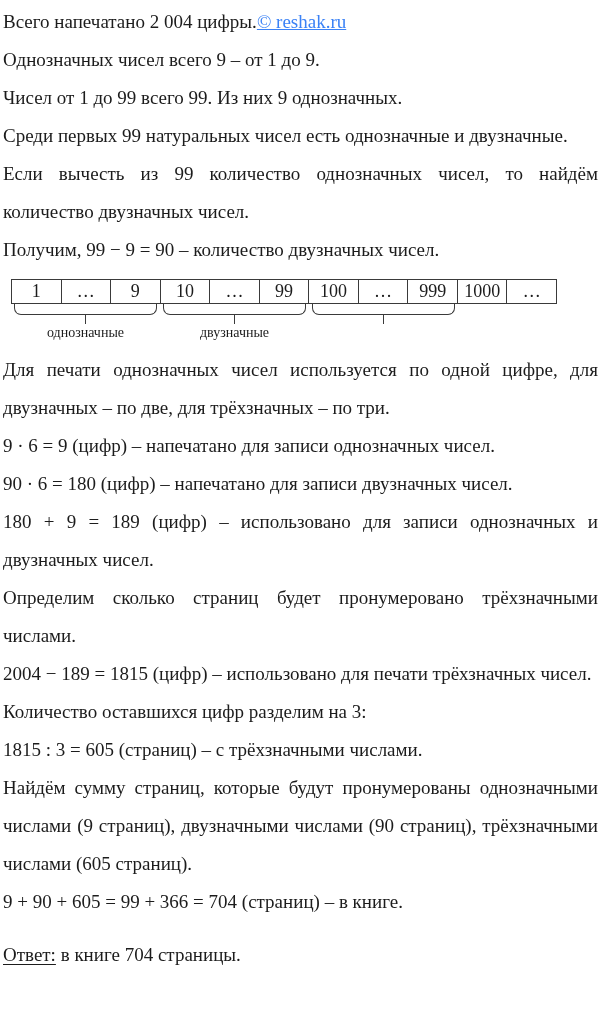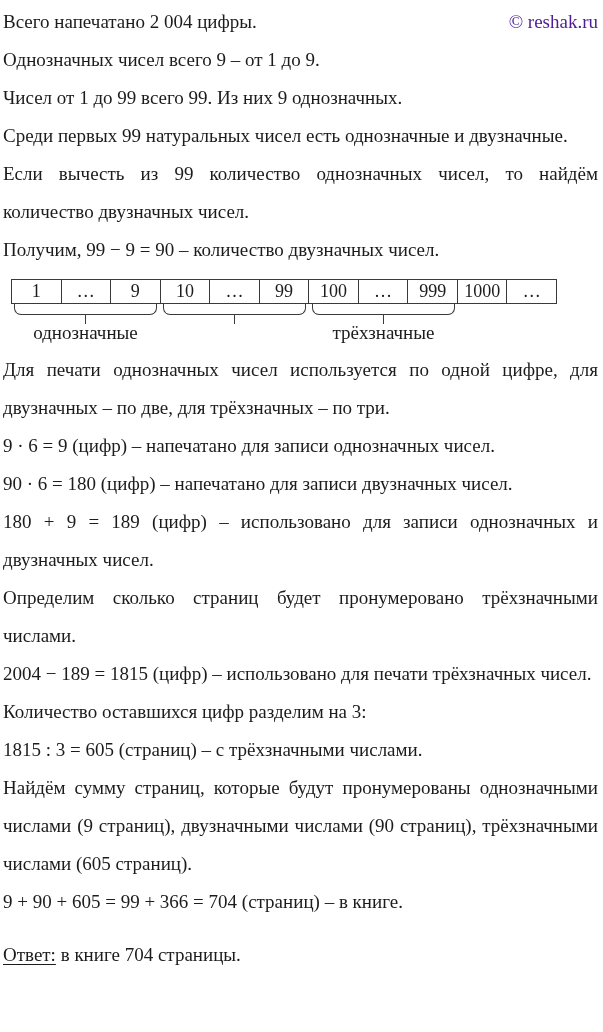--- a/index.html
+++ b/index.html
@@ -10,21 +10,21 @@
     color: #1c1c1c;
     padding: 3px 5px 0 3px;
   }
   .para {
     line-height: 38px;
     text-align: justify;
     text-justify: inter-word;
   }
   .firstline {
     display:flex;
-    justify-content:space-between;
+    justify-content:flex-start;
     align-items:baseline;
     line-height:38px;
   }
   .watermark {
     font-size:19px;
     white-space:nowrap;
   }
   
   .numtable-block { margin:10px 0 4px 8px; width:546px; }
   .cells {
@@ -57,34 +57,34 @@
     position:absolute;
     top:11px;
     left:50%;
     height:9px;
     border-left:1.8px solid #3a3a3a;
     transform:translateX(-1px);
   }
   .brace-label {
     margin-top:6px;
     text-align:center;
-    font-size:19px;
+    font-size:14px;
     line-height:24px;
     padding-bottom:2px;
   }
   
   .answer { margin-top:15px; line-height:38px; }
   .answer-label { text-decoration:underline; text-underline-offset:3px; }
 </style>
 </head>
 <body>
 
 <div class="firstline">
   <span class="para">Всего напечатано 2 004 цифры.</span>
-  <span class="watermark" style="color: #4c1d95;">© reshak.ru</span>
+  <span class="watermark" style="color: #3b82f6; text-decoration: underline;">© reshak.ru</span>
 </div>
 
 <p class="para">Однозначных чисел всего 9 – от 1 до 9.</p>
 <p class="para">Чисел от 1 до 99 всего 99. Из них 9 однозначных.</p>
 <p class="para">Среди первых 99 натуральных чисел есть однозначные и двузначные.</p>
 <p class="para">Если вычесть из 99 количество однозначных чисел, то найдём количество двузначных чисел.</p>
 <p class="para">Получим,  99 − 9 = 90 – количество двузначных чисел.</p>
 
 <div class="numtable-block">
   <div class="cells">
@@ -100,24 +100,24 @@
     <span class="cell">1000</span>
     <span class="cell">…</span>
   </div>
   <div class="braces">
     <div class="brace-group">
       <div class="brace"></div>
       <div class="brace-label">однозначные</div>
     </div>
     <div class="brace-group">
       <div class="brace"></div>
+      <div class="brace-label">двузначные</div>
     </div>
     <div class="brace-group">
       <div class="brace"></div>
-      <div class="brace-label">трёхзначные</div>
     </div>
   </div>
 </div>
 
 <p class="para">Для печати однозначных чисел используется по одной цифре, для двузначных – по две, для трёхзначных – по три.</p>
 <p class="para">9 · 6 = 9 (цифр) – напечатано для записи однозначных чисел.</p>
 <p class="para">90 · 6 = 180 (цифр) – напечатано для записи двузначных чисел.</p>
 <p class="para">180 + 9 = 189 (цифр) – использовано для записи однозначных и двузначных чисел.</p>
 <p class="para">Определим сколько страниц будет пронумеровано трёхзначными числами.</p>
 <p class="para">2004 − 189 = 1815 (цифр) – использовано для печати трёхзначных чисел.</p>

